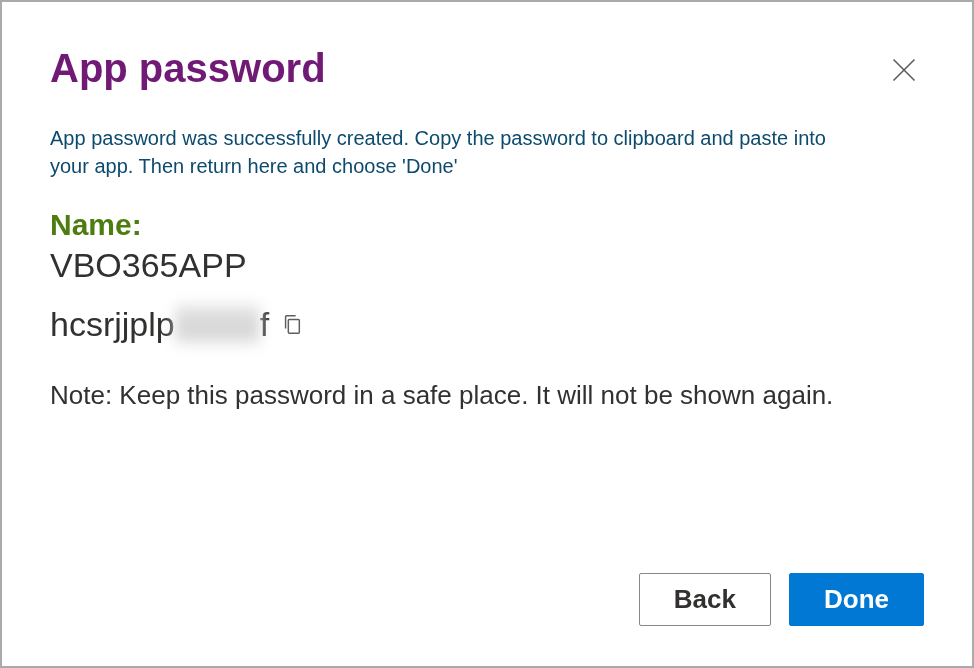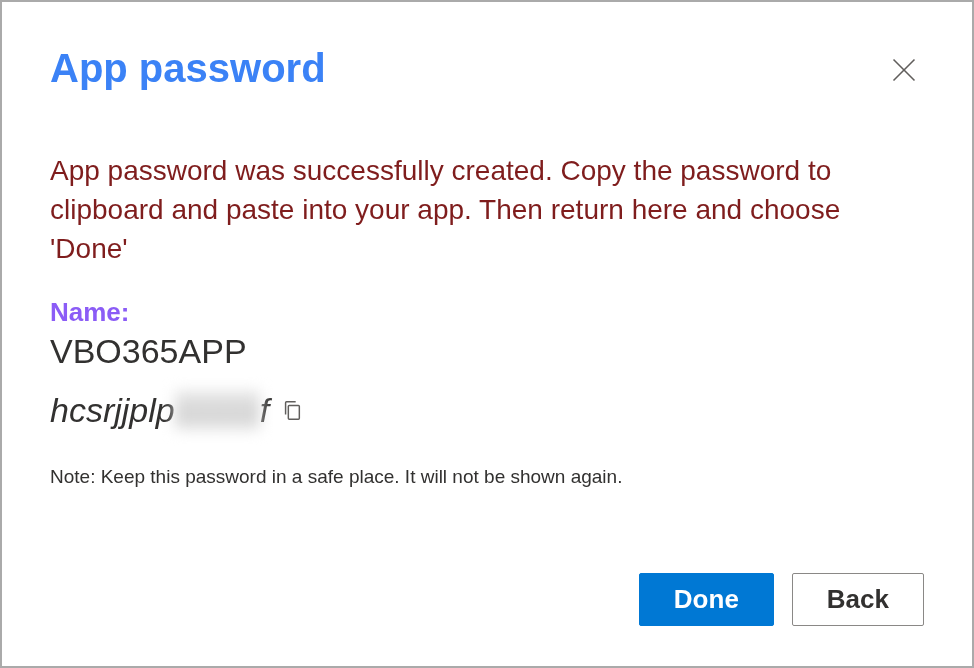--- a/index.html
+++ b/index.html
@@ -21,81 +21,79 @@
     }
     .header {
       display: flex;
       justify-content: space-between;
       align-items: flex-start;
       margin-bottom: 34px;
     }
     .title {
       font-size: 40px;
       font-weight: 600;
-      color: #3b82f6;
+      color: #701a75;
       line-height: 1.1;
     }
     .close {
       cursor: pointer;
       padding: 6px;
       line-height: 0;
       color: #605e5c;
       margin-top: 4px;
     }
     .close svg {
       width: 28px;
       height: 28px;
     }
     .description {
-      font-size: 28px;
+      font-size: 20px;
       line-height: 1.4;
-      color: #7f1d1d;
+      color: #0c4a6e;
       margin-bottom: 28px;
       max-width: 820px;
-      margin-top: 27px;
     }
     .field {
       margin-bottom: 20px;
     }
     .field-label {
-      font-size: 26px;
+      font-size: 30px;
       font-weight: 700;
-      color: #8b5cf6;
+      color: #4d7c0f;
       margin-bottom: 4px;
     }
     .field-value {
       font-size: 34px;
       color: #323130;
       display: flex;
       align-items: center;
       gap: 8px;
     }
     .password-text {
       position: relative;
-      font-style: italic;
     }
     .blur-segment {
       filter: blur(7px);
       background: #e3e3e3;
       color: rgba(0,0,0,0.15);
       display: inline-block;
       padding: 0;
     }
     .copy-icon {
       cursor: pointer;
       display: inline-flex;
       color: #605e5c;
       margin-left: 4px;
     }
     .copy-icon svg {
       width: 22px;
       height: 24px;
     }
     .note {
-      font-size: 19px;
+      font-size: 26px;
       color: #323130;
       margin-top: 16px;
     }
     .footer {
       margin-top: auto;
       display: flex;
       justify-content: flex-end;
       gap: 18px;
       padding-top: 24px;
     }
@@ -153,15 +151,15 @@
           <path d="M5 17 V4 a1 1 0 0 1 1 -1 h10"></path>
         </svg>
       </span>
     </span>
   </div>
 </div>
 
 <p class="note">Note: Keep this password in a safe place. It will not be shown again.</p>
 
 <div class="footer">
+  <button class="btn btn-secondary">Back</button>
   <button class="btn btn-primary">Done</button>
-  <button class="btn btn-secondary">Back</button>
 </div>
 
 </body></html>

